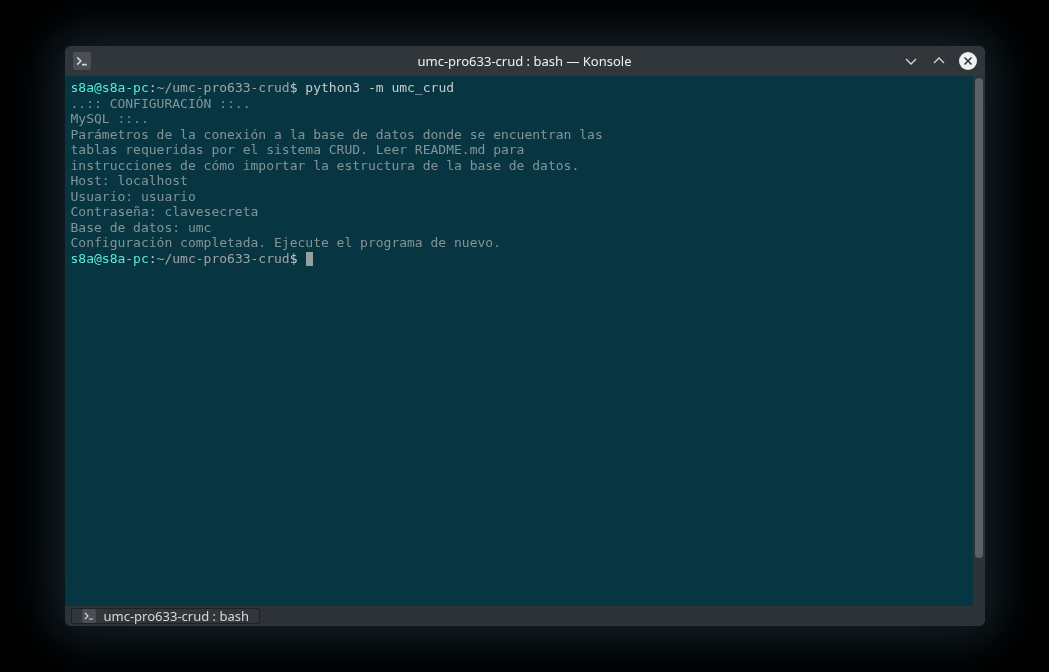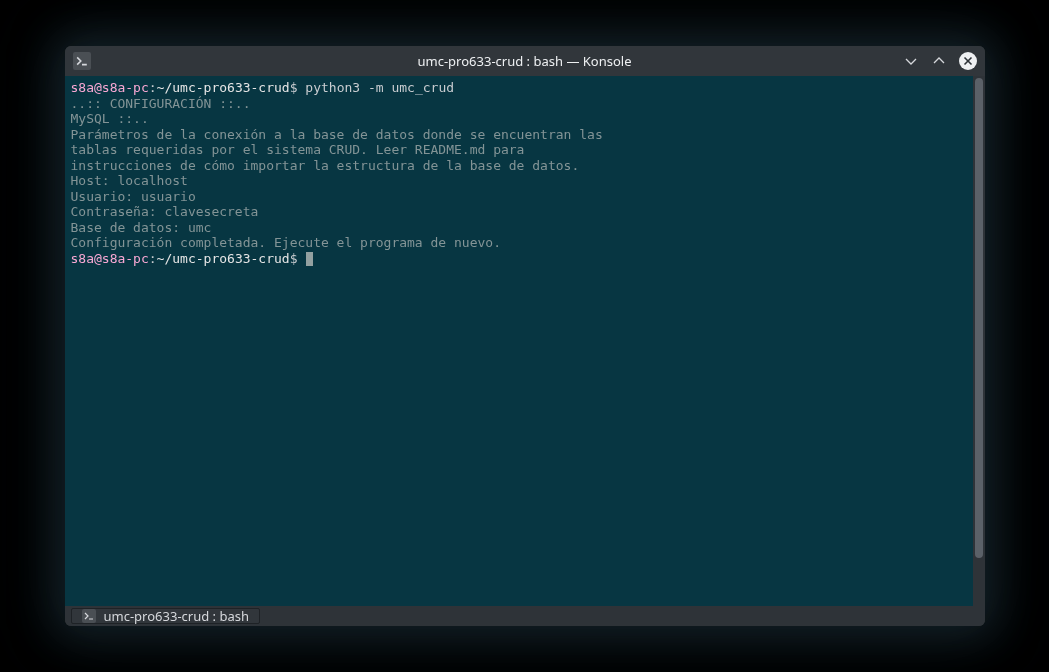--- a/index.html
+++ b/index.html
@@ -112,22 +112,22 @@
     }
     .scroll-thumb {
       position: absolute;
       top: 2px;
       left: 2px;
       right: 2px;
       height: 480px;
       background: #5b6168;
       border-radius: 4px;
     }
-    .prompt-user { color: #f9a8d4; }
-    .prompt-path { color: #e5e5e5; }
+    .prompt-user { color: #5eead4; }
+    .prompt-path { color: #a3a3a3; }
     .prompt-white { color: #c8ccd0; }
     .cursor {
       display: inline-block;
       width: 7px;
       height: 14px;
       background: #93a1a1;
       vertical-align: text-bottom;
       margin-left: 1px;
     }
     .tabbar {

